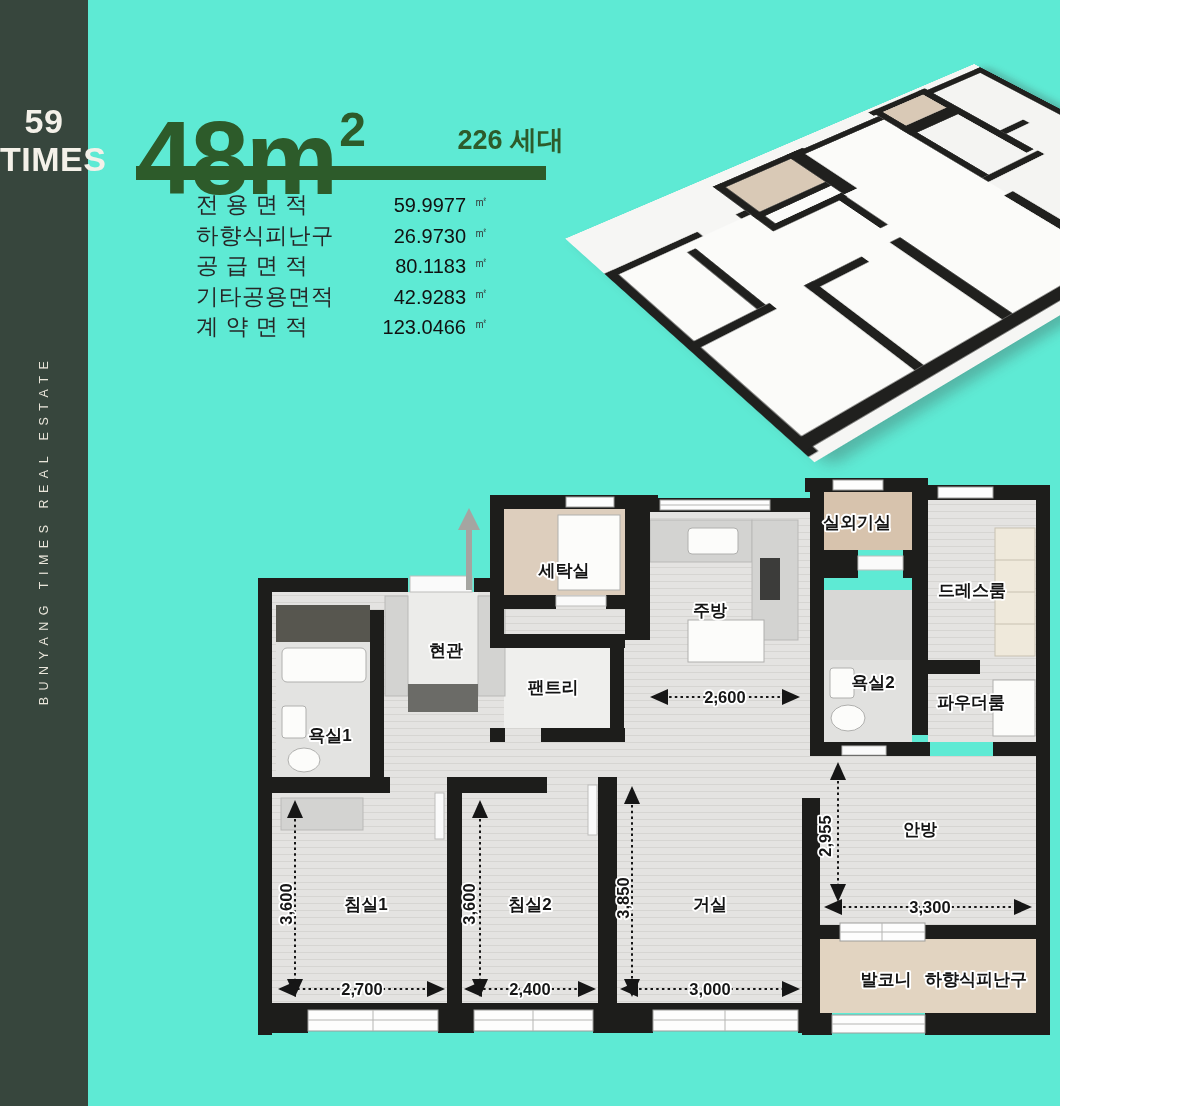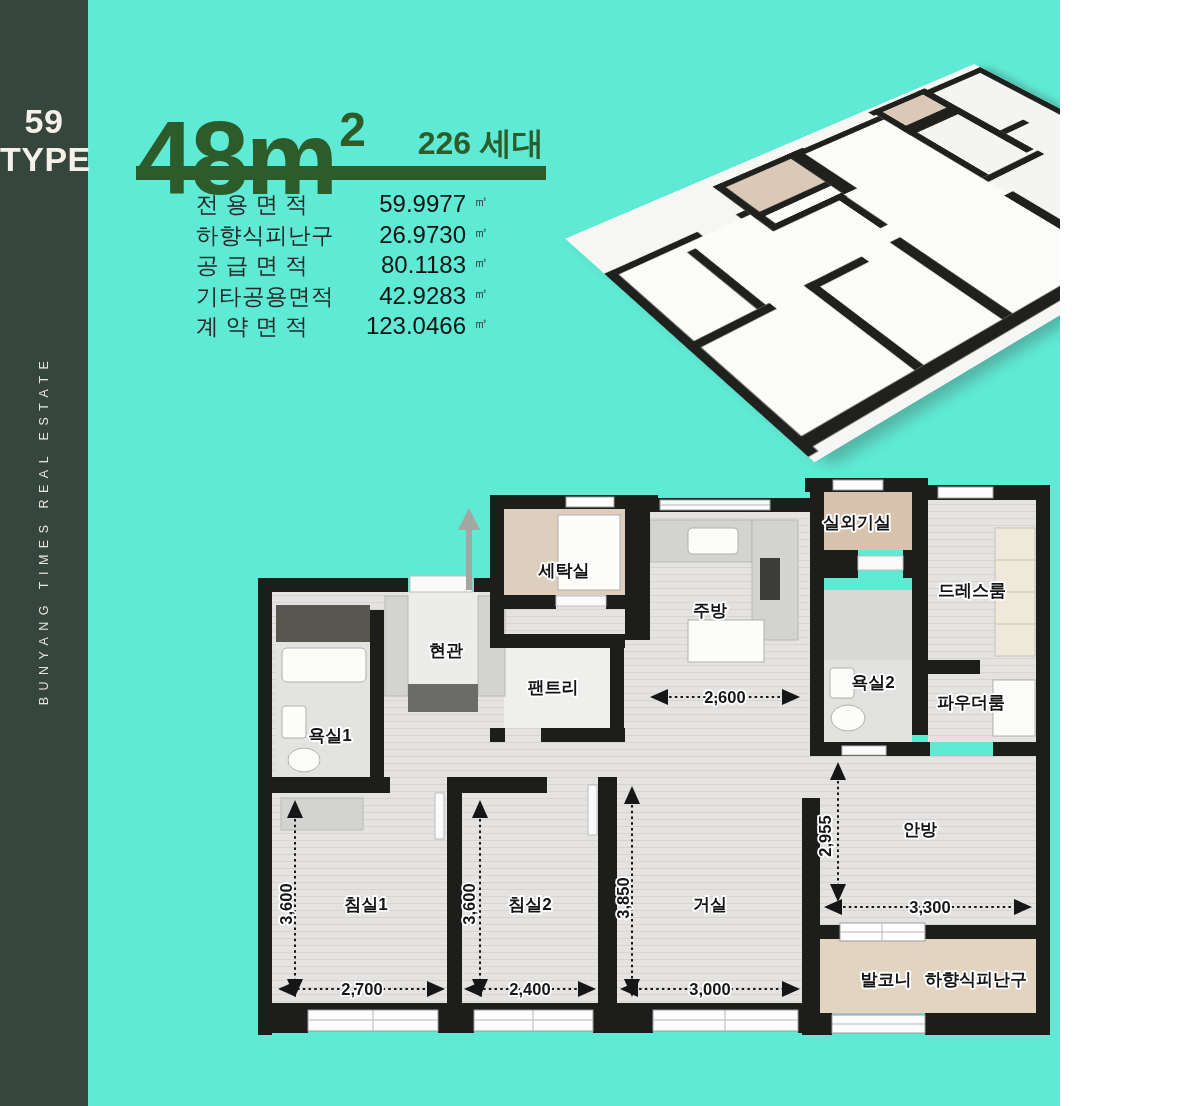--- a/index.html
+++ b/index.html
@@ -8,28 +8,28 @@
   
   .sidebar{position:absolute;left:0;top:0;width:88px;height:1106px;background:#37463d;}
   .type-label{position:absolute;left:0;top:102px;width:88px;text-align:center;
               color:#f4f1e9;font-weight:bold;font-size:34px;line-height:38px;letter-spacing:.5px;}
   .brand-vert{position:absolute;left:44px;top:530px;transform:translate(-50%,-50%) rotate(-90deg);
               white-space:nowrap;color:#e9e5da;font-size:12.5px;letter-spacing:6.5px;font-weight:500;}
   
   .area-title{position:absolute;left:136px;top:36px;color:#2d5b2a;font-weight:bold;
               font-size:104px;letter-spacing:-3px;line-height:1.0;}
   .area-title .sup{font-size:48px;letter-spacing:0;position:relative;top:-48px;left:4px;}
-  .units-count{position:absolute;left:332px;top:122px;width:212px;text-align:right;
-               color:#2d5b2a;font-weight:bold;font-size:32px;}
+  .units-count{position:absolute;left:352px;top:122px;width:212px;text-align:right;
+               color:#2d5b2a;font-weight:bold;font-size:27px;}
   .title-bar{position:absolute;left:136px;top:166px;width:410px;height:14px;background:#2d5b2a;}
   
   .area-table{position:absolute;left:196px;top:189px;width:292px;}
   .ar-row{display:flex;align-items:baseline;height:30.5px;}
   .ar-label{width:152px;font-size:22.5px;color:#262626;letter-spacing:.5px;}
-  .ar-value{flex:1;text-align:right;font-size:24px;color:#111;}
+  .ar-value{flex:1;text-align:right;font-size:20px;color:#111;}
   .ar-unit{width:22px;text-align:right;font-size:14px;color:#333;position:relative;top:-6px;}
   
   .iso-wrap{position:absolute;left:636px;top:-14px;width:550px;height:470px;
             display:flex;align-items:center;justify-content:center;pointer-events:none;}
   .iso{transform:perspective(1300px) rotateX(55deg) rotateZ(-41deg) scale(1.02);
        filter:drop-shadow(7px 12px 7px rgba(60,60,60,.30));}
   
   .fp{position:absolute;left:258px;top:470px;}
   .wall{fill:#1d1d1b;}
   .rl{font:bold 17px "Liberation Sans",sans-serif;fill:#141414;stroke:#fff;stroke-width:3.8px;
@@ -44,21 +44,21 @@
   .doorleaf{fill:#fafafa;stroke:#bdbdbb;stroke-width:1;}
 </style>
 </head>
 <body>
 
 <div class="page">
 
   <aside class="sidebar">
     <div class="type-label">
       <div>59</div>
-      <div>TYPE</div>
+      <div>TIMES</div>
     </div>
     <div class="brand-vert">BUNYANG TIMES REAL ESTATE</div>
   </aside>
 
   <h1 class="area-title"><span>48m</span><span class="sup">2</span></h1>
   <div class="units-count">226 세대</div>
   <div class="title-bar"></div>
 
   <div class="area-table">
     <div class="ar-row">

